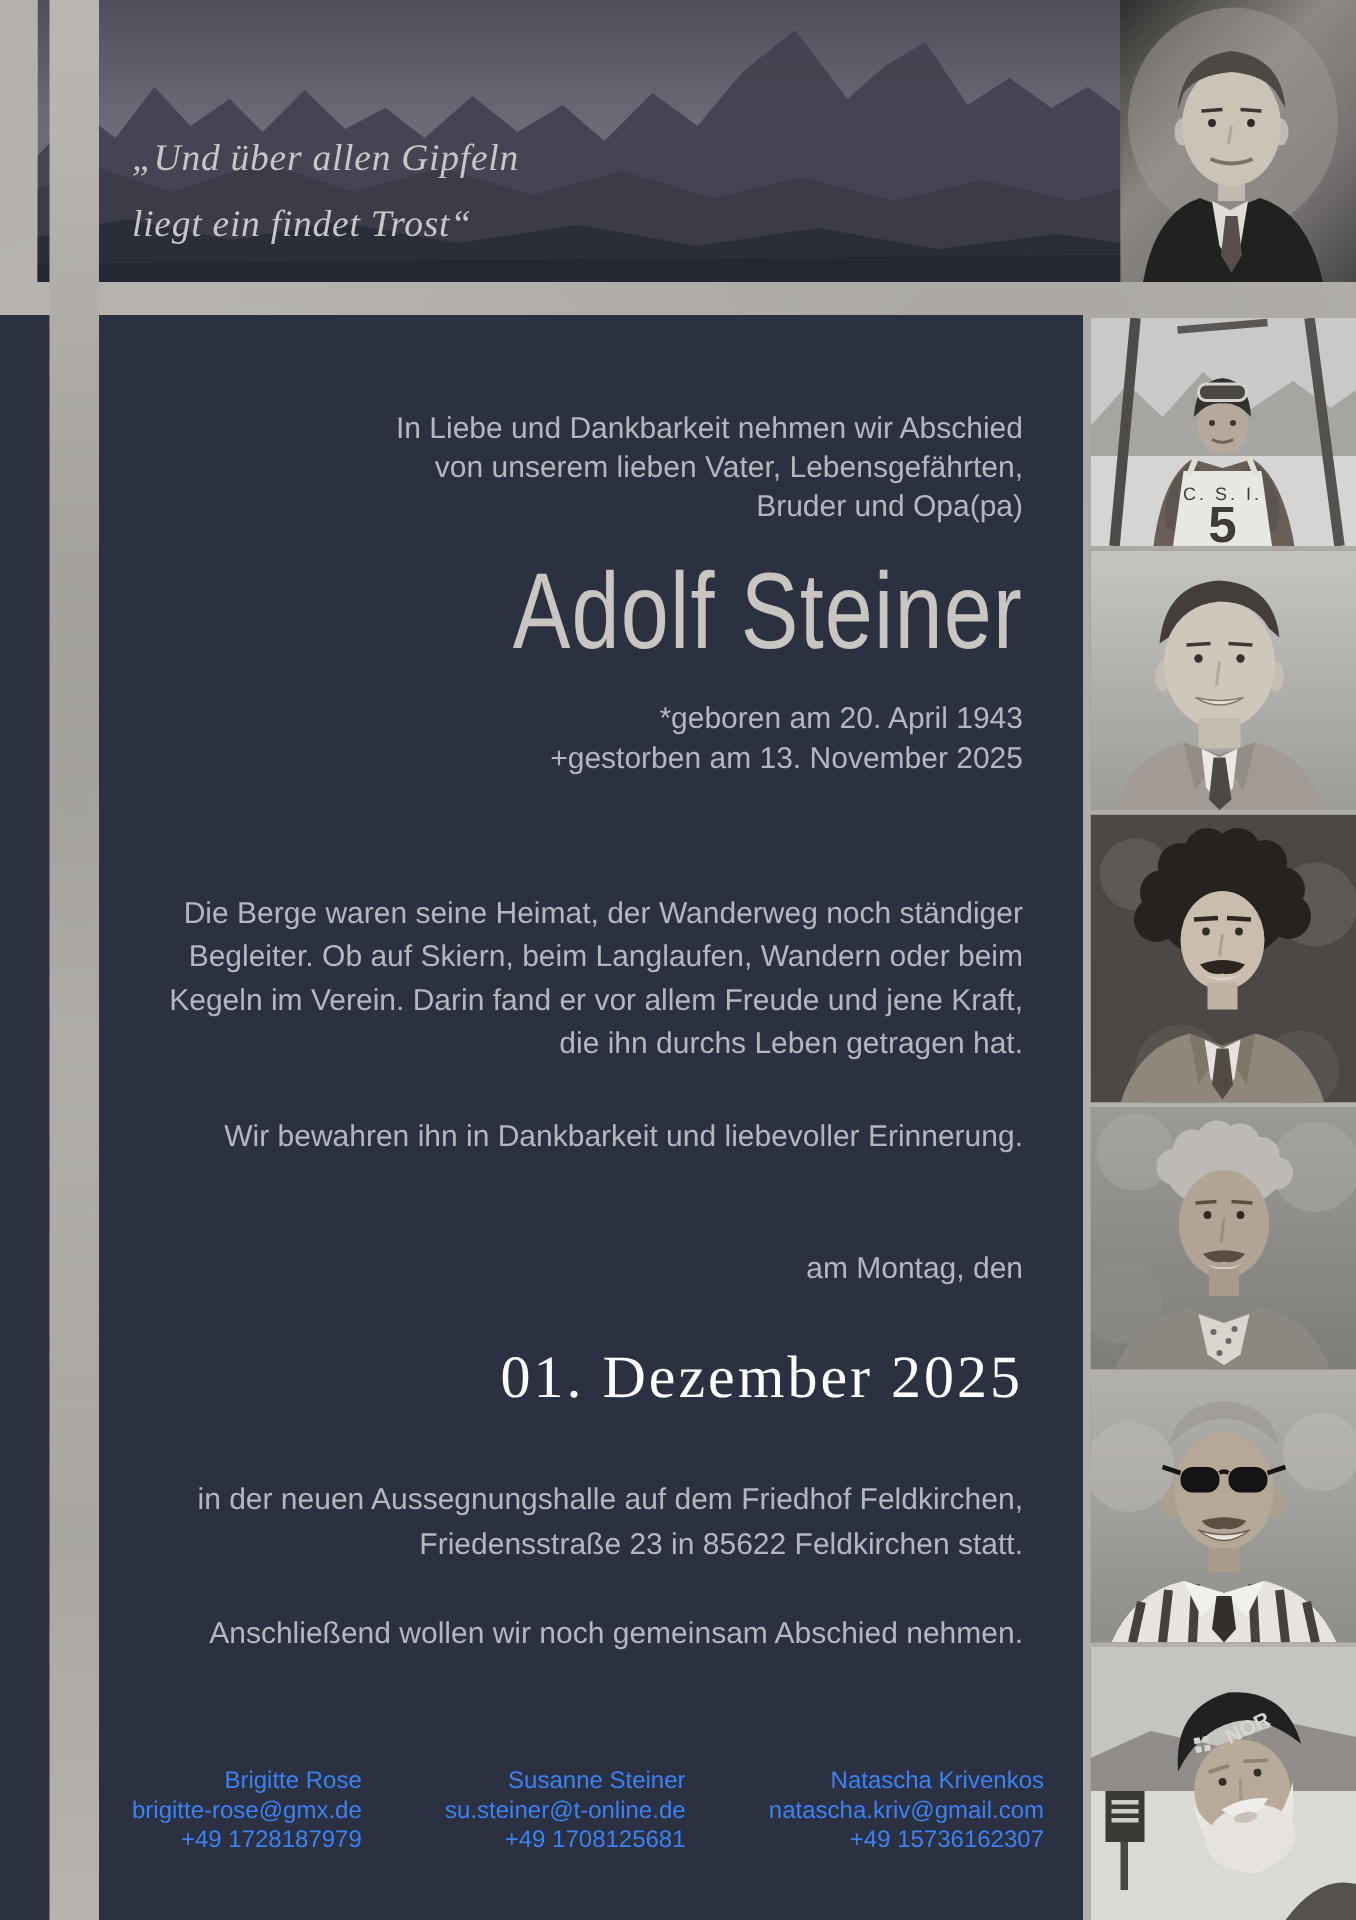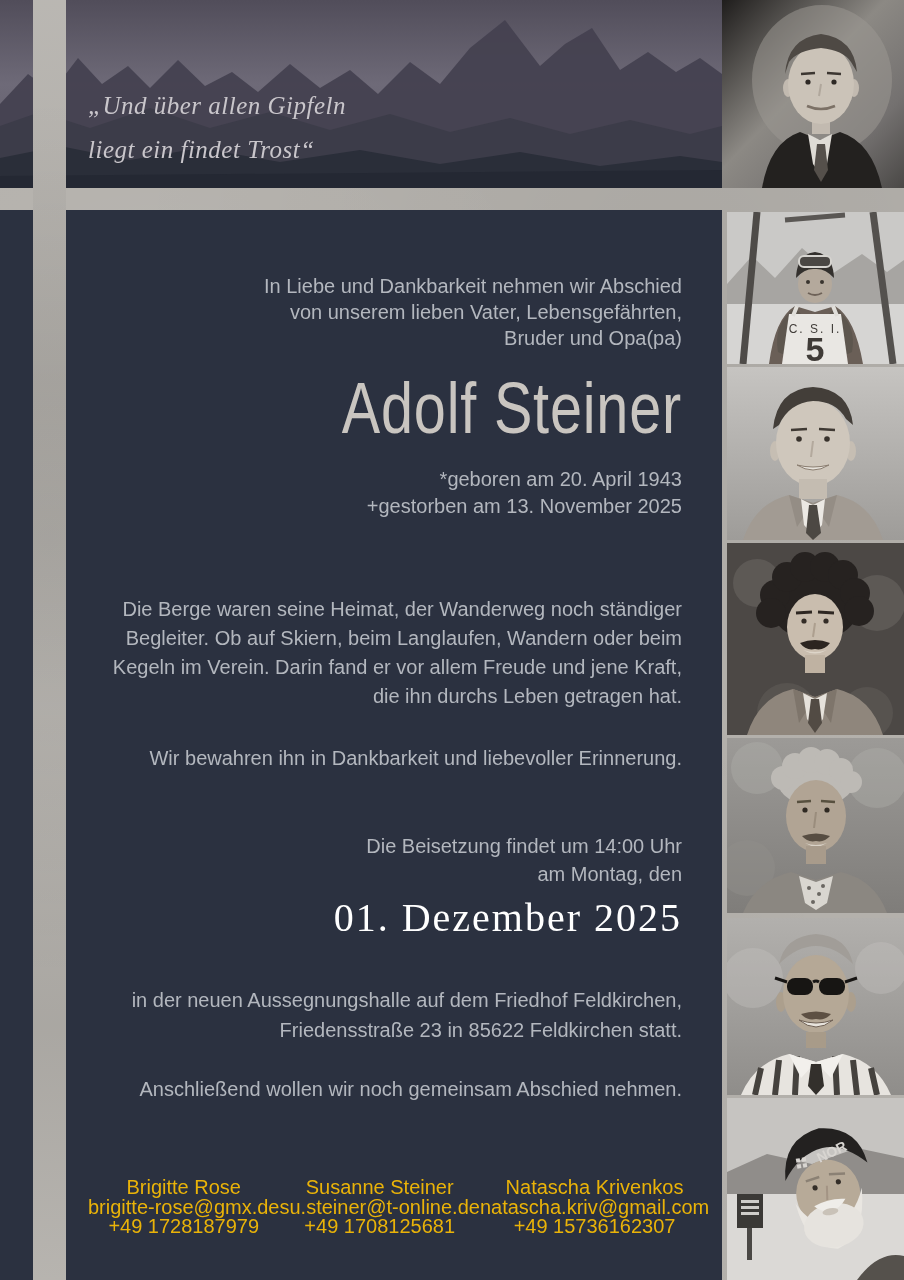--- a/index.html
+++ b/index.html
@@ -16,21 +16,21 @@
   }
   
   .vband{
     position:absolute;left:33px;top:0;width:33px;height:1280px;z-index:6;
     background-color:#b4b1ac;
     background-image:
       linear-gradient(180deg, rgba(255,255,255,.08), rgba(0,0,0,.04) 30%, rgba(255,255,255,.05) 55%, rgba(0,0,0,.06) 80%, rgba(255,255,255,.04)),
       radial-gradient(circle at 50% 42%, rgba(0,0,0,.08), transparent 60%);
   }
   
-  .banner{position:absolute;left:0;top:0;width:722px;height:188px;overflow:hidden;z-index:1;}
+  .banner{position:absolute;left:0;top:0;width:722px;height:188px;overflow:hidden;z-index:1;padding-left:25px;}
   .banner svg{display:block;}
   .quote{
     position:absolute;left:88px;top:84px;z-index:2;
     font-family:"Liberation Serif", serif;font-style:italic;
     font-size:25px;line-height:44px;color:#c9c6cb;letter-spacing:.5px;
   }
   
   .panel{position:absolute;left:0;top:210px;width:722px;height:1240px;background:#2b3140;z-index:1;}
   .tblock{position:absolute;right:40px;left:60px;text-align:right;color:#b3b7be;}
   .intro{top:63px;font-size:20px;line-height:26px;}
@@ -43,22 +43,22 @@
   .remember{top:535px;font-size:20px;line-height:26px;}
   .ceremony{top:622px;font-size:20px;line-height:28px;}
   .bigdate{
     top:686px;font-family:"Liberation Serif", serif;font-size:40px;
     letter-spacing:2px;color:#ffffff;line-height:44px;
   }
   .location{top:775px;font-size:20px;line-height:30px;}
   .closing{top:866px;font-size:20px;line-height:26px;}
   .footer{
     position:absolute;left:88px;right:26px;top:968px;display:flex;
-    justify-content:space-between;text-align:center;color:#eab308;
-    font-size:20px;line-height:19.5px;
+    justify-content:space-between;text-align:right;color:#3b82f6;
+    font-size:16px;line-height:19.5px;
   }
   .contact div{white-space:nowrap;}
   
   .photo{position:absolute;left:727px;width:177px;overflow:hidden;background:#9a9896;}
   .photo svg{display:block;width:100%;height:100%;}
   .p1{left:722px;width:182px;top:0;height:188px;background:#1f1d1c;}
   .p2{top:212px;height:152px;}
   .p3{top:367px;height:173px;}
   .p4{top:543px;height:192px;}
   .p5{top:738px;height:175px;}
@@ -108,21 +108,20 @@
     <div class="tblock tribute">
       <div>Die Berge waren seine Heimat, der Wanderweg noch ständiger</div>
       <div>Begleiter. Ob auf Skiern, beim Langlaufen, Wandern oder beim</div>
       <div>Kegeln im Verein. Darin fand er vor allem Freude und jene Kraft,</div>
       <div>die ihn durchs Leben getragen hat.</div>
     </div>
 
     <div class="tblock remember">Wir bewahren ihn in Dankbarkeit und liebevoller Erinnerung.</div>
 
     <div class="tblock ceremony">
-      <div>Die Beisetzung findet um 14:00 Uhr</div>
       <div>am Montag, den</div>
     </div>
 
     <div class="tblock bigdate">01. Dezember 2025</div>
 
     <div class="tblock location">
       <div>in der neuen Aussegnungshalle auf dem Friedhof Feldkirchen,</div>
       <div>Friedensstraße 23 in 85622 Feldkirchen statt.</div>
     </div>
 

